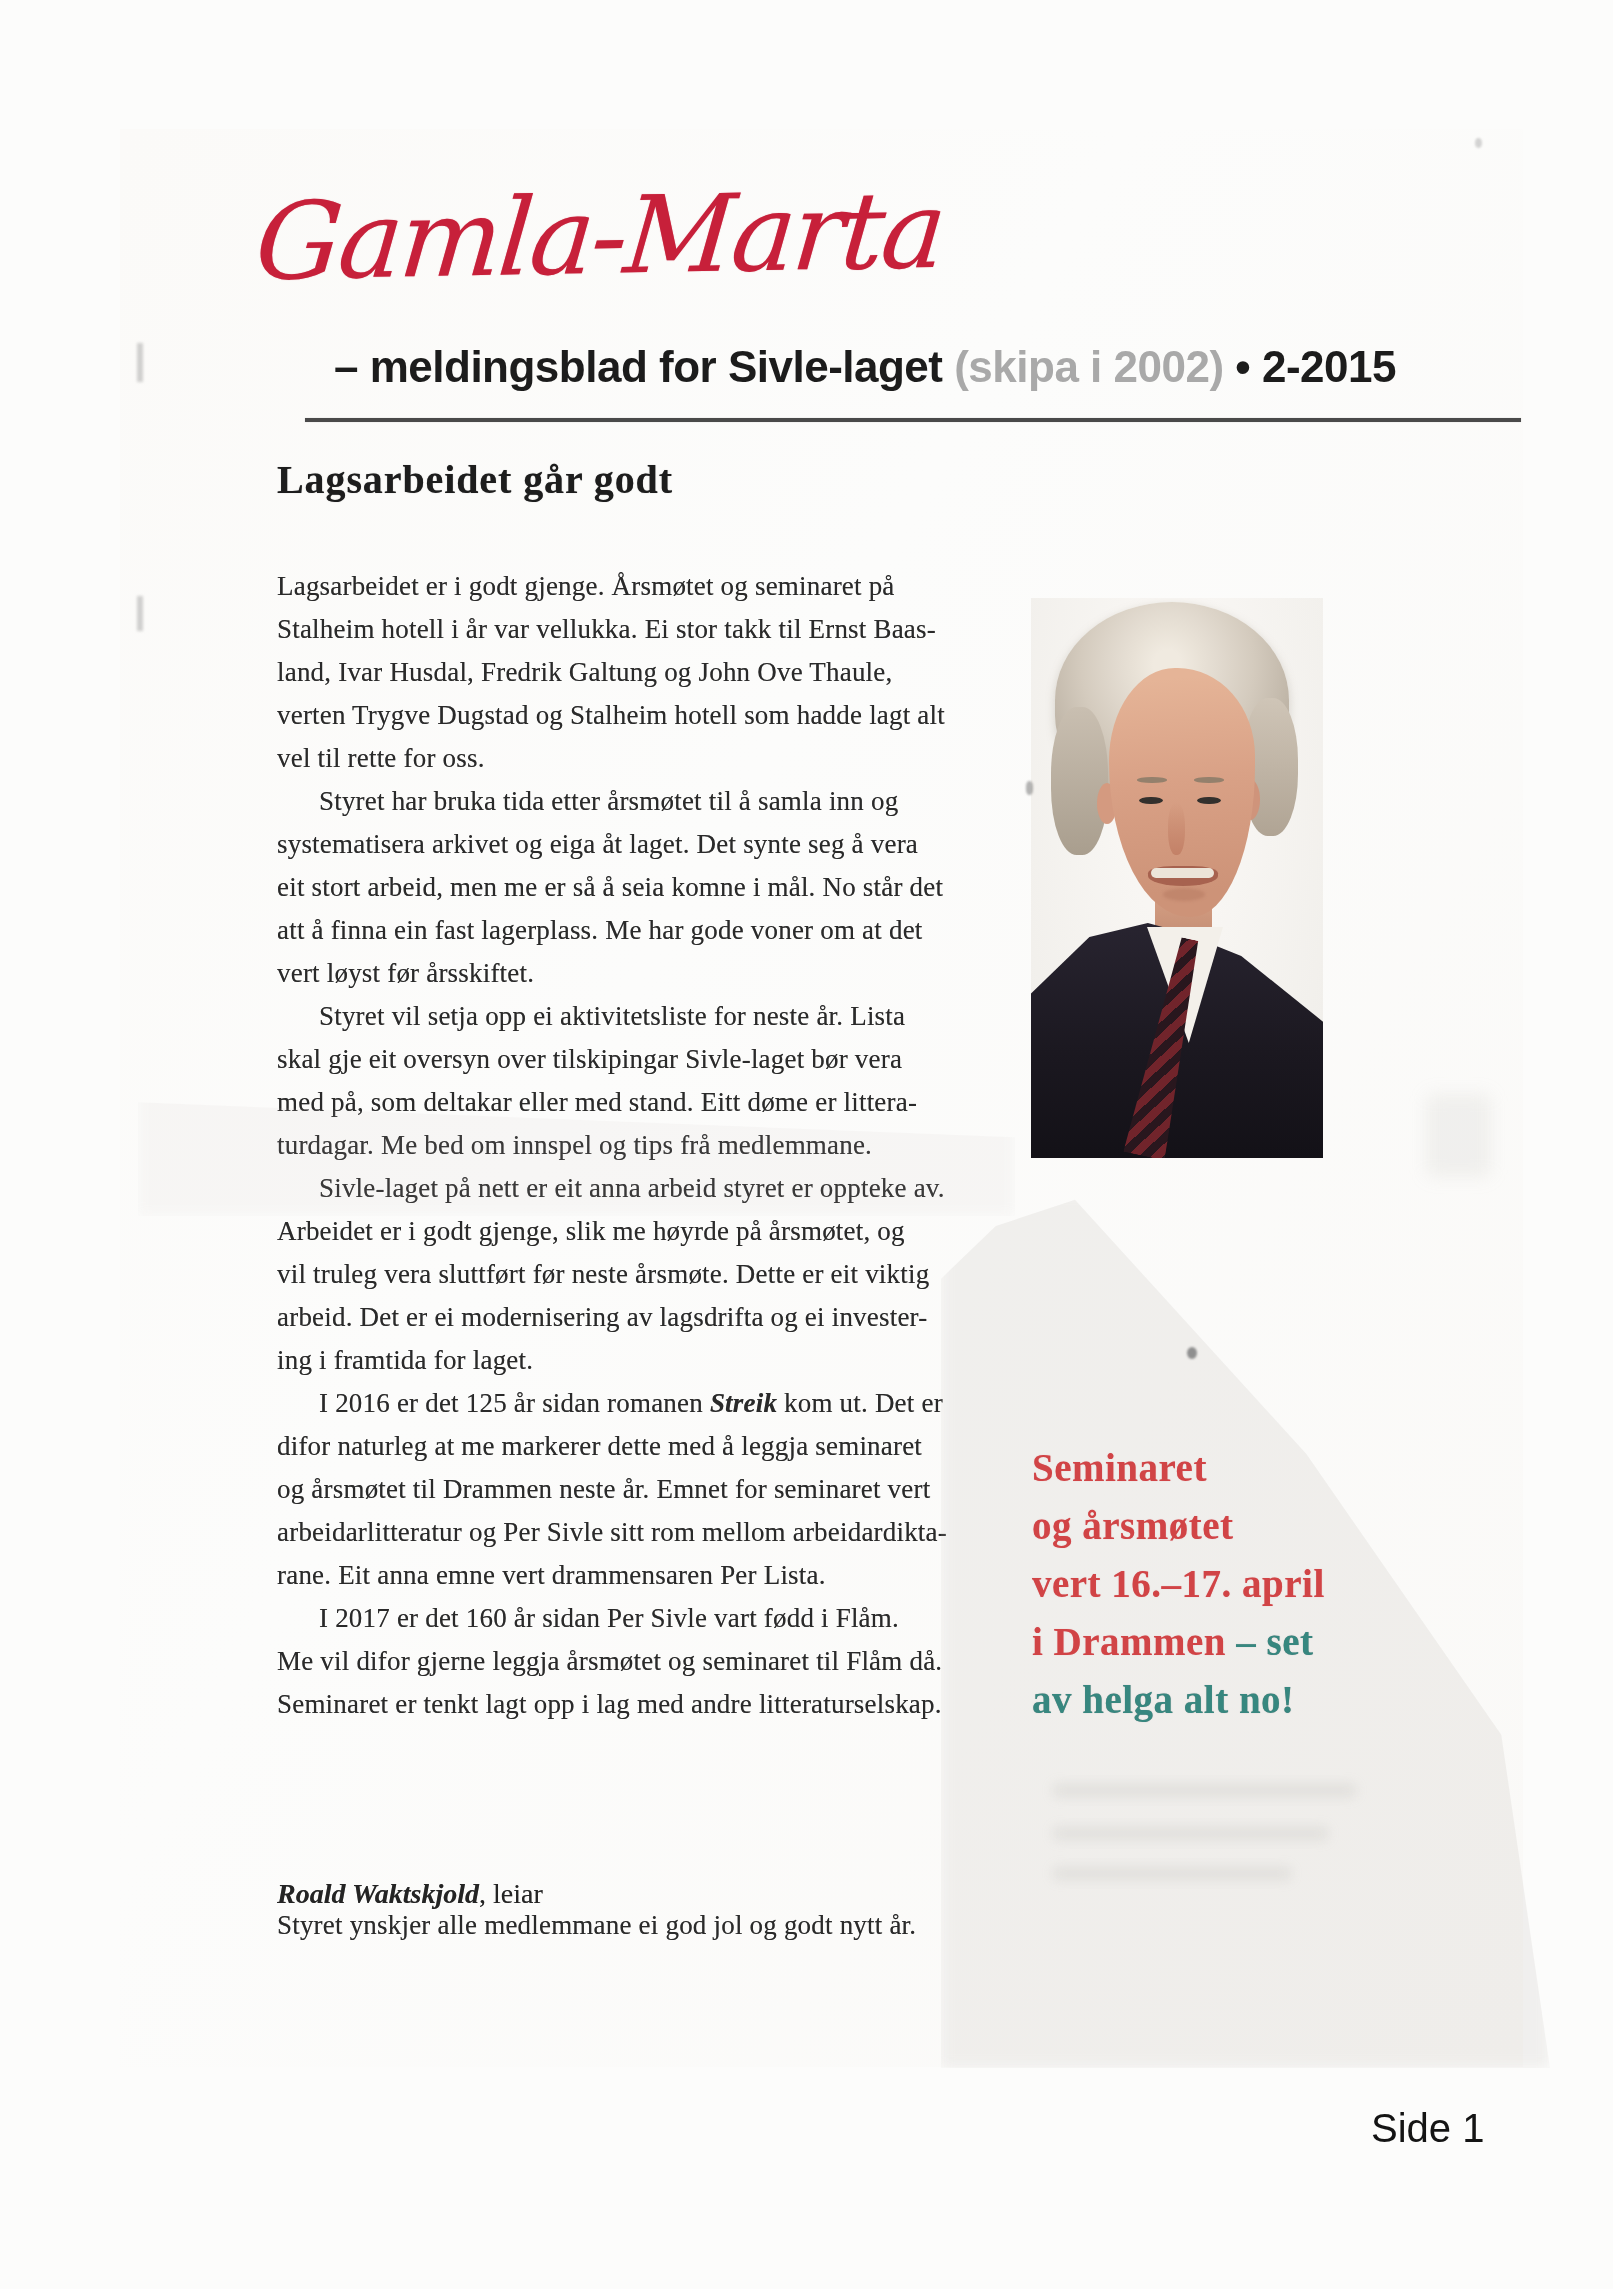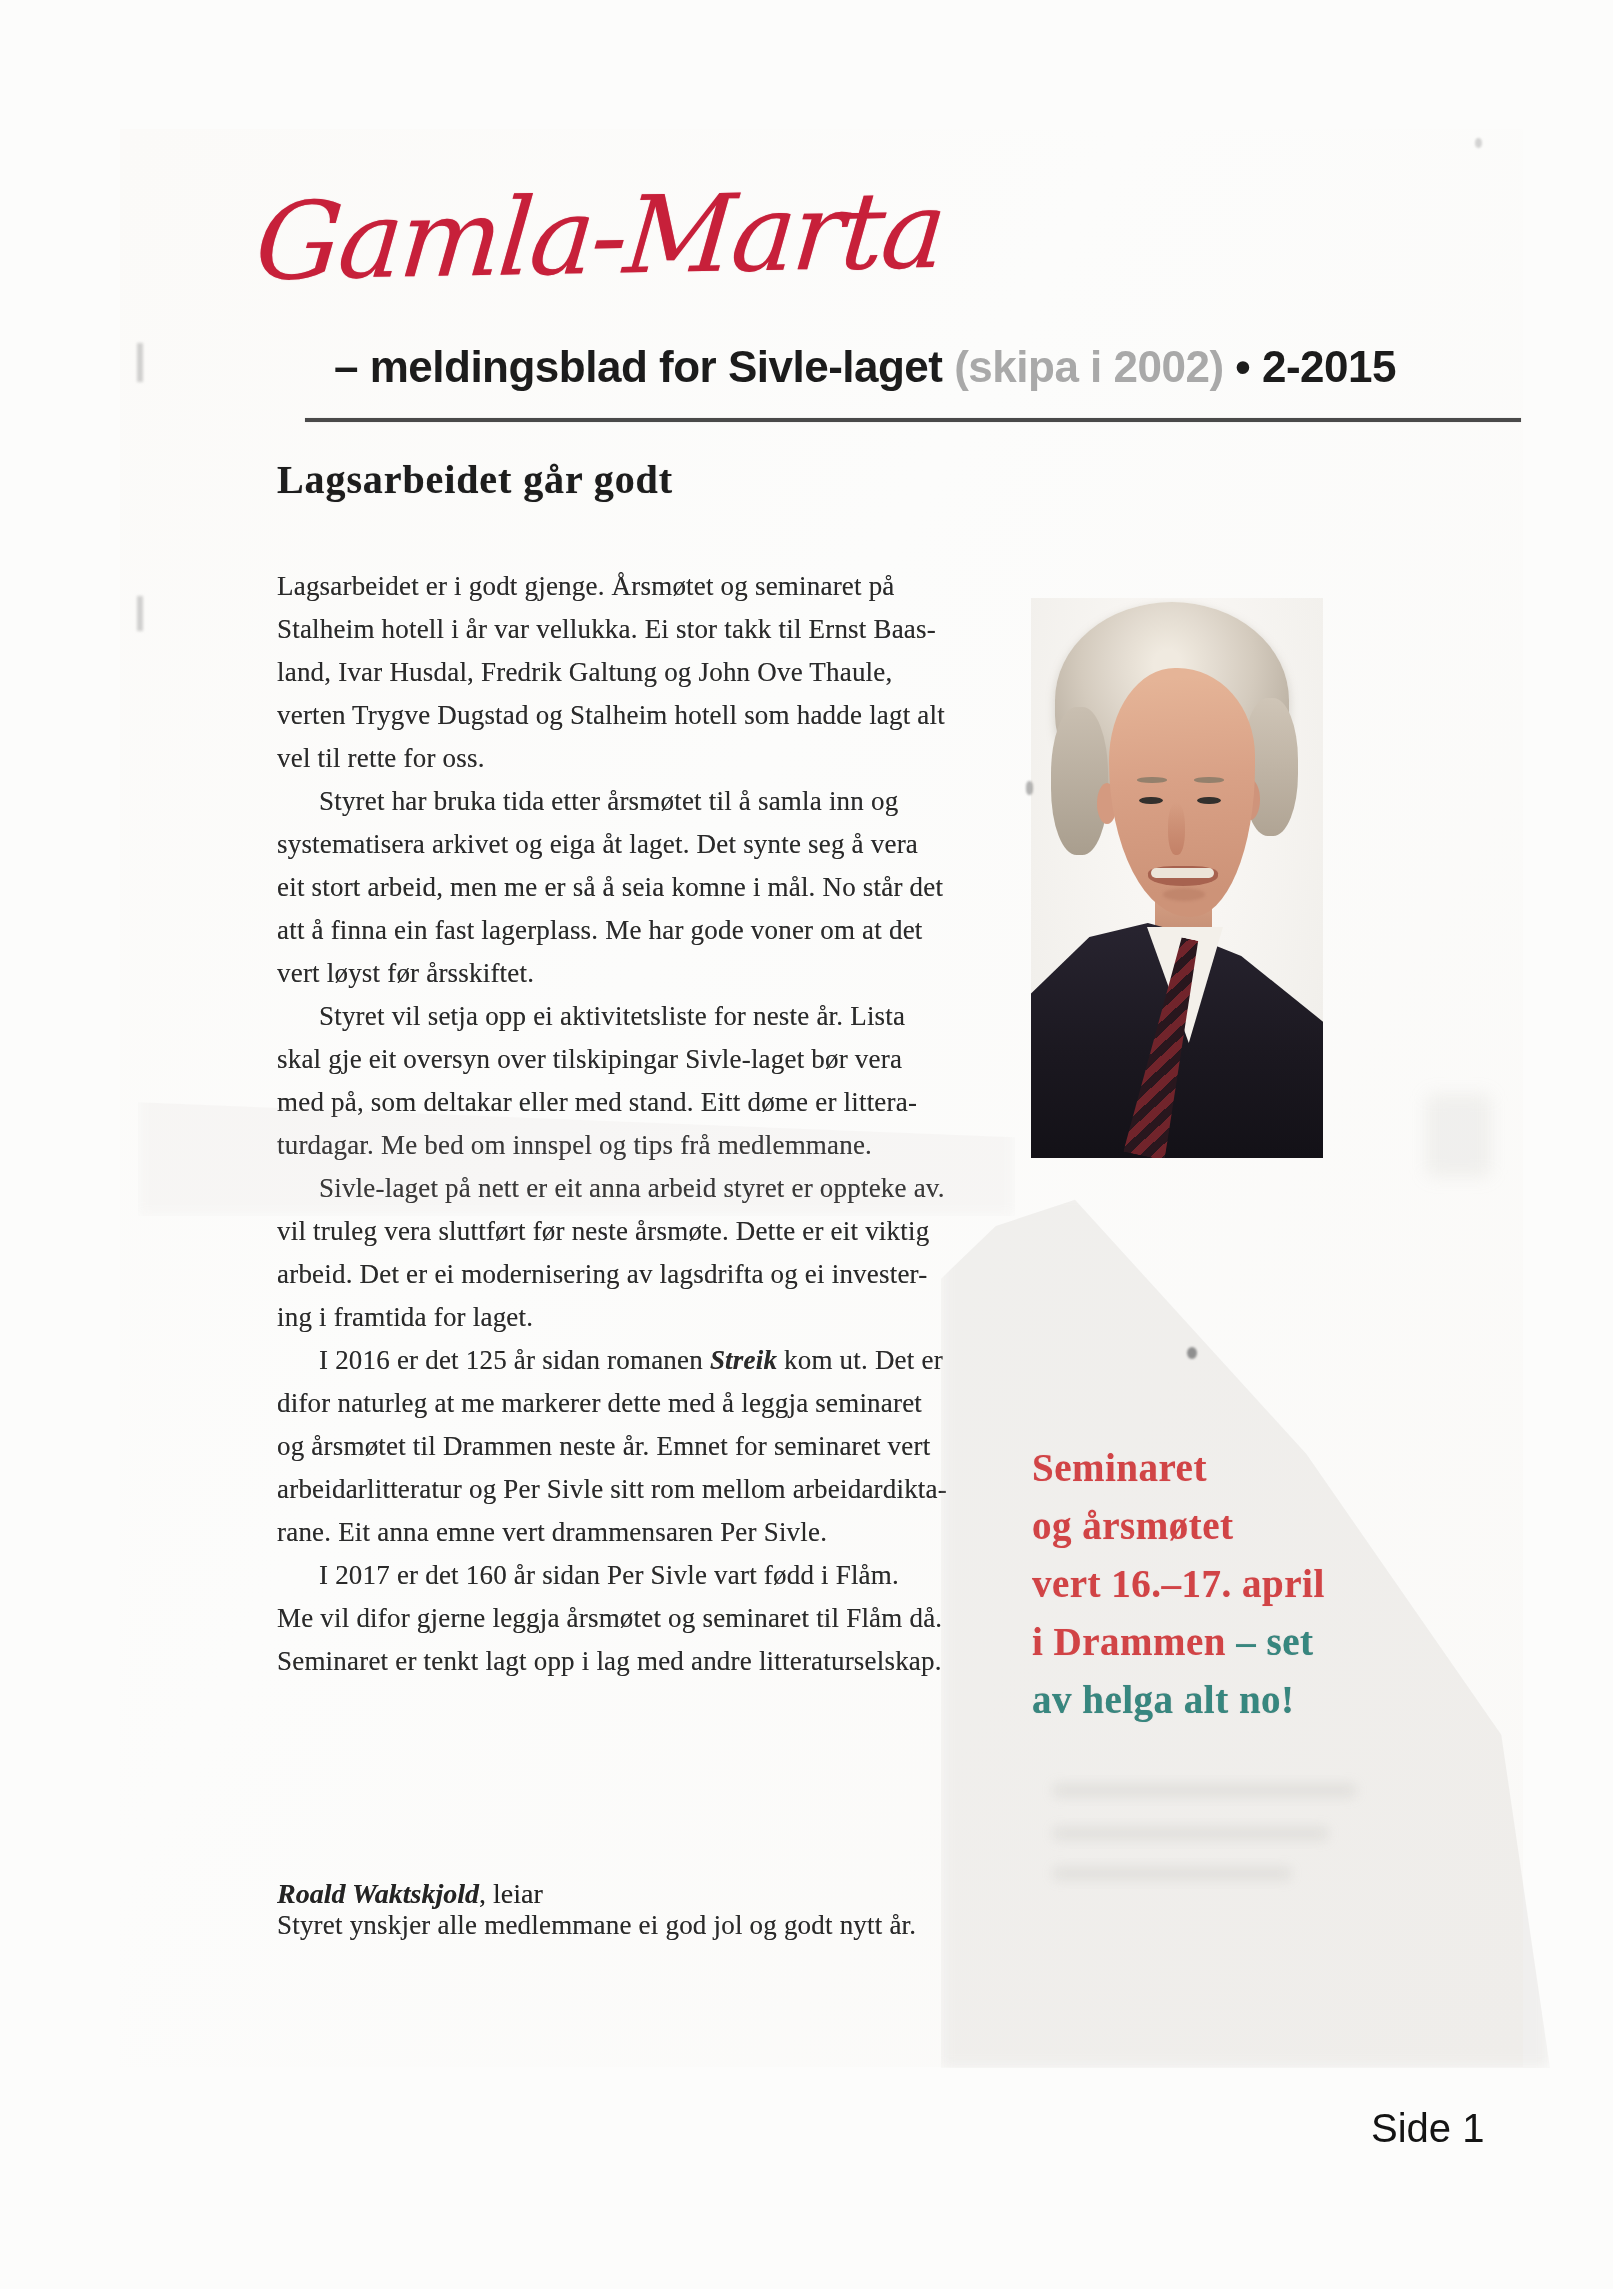--- a/index.html
+++ b/index.html
@@ -179,28 +179,29 @@
       <div class="bline indent">Styret har bruka tida etter årsmøtet til å samla inn og</div>
       <div class="bline">systematisera arkivet og eiga åt laget. Det synte seg å vera</div>
       <div class="bline">eit stort arbeid, men me er så å seia komne i mål. No står det</div>
       <div class="bline">att å finna ein fast lagerplass. Me har gode voner om at det</div>
       <div class="bline">vert løyst før årsskiftet.</div>
       <div class="bline indent">Styret vil setja opp ei aktivitetsliste for neste år. Lista</div>
       <div class="bline">skal gje eit oversyn over tilskipingar Sivle-laget bør vera</div>
       <div class="bline">med på, som deltakar eller med stand. Eitt døme er littera-</div>
       <div class="bline">turdagar. Me bed om innspel og tips frå medlemmane.</div>
       <div class="bline indent">Sivle-laget på nett er eit anna arbeid styret er oppteke av.</div>
+      <div class="bline">Arbeidet er i godt gjenge, slik me høyrde på årsmøtet, og</div>
       <div class="bline">vil truleg vera sluttført før neste årsmøte. Dette er eit viktig</div>
       <div class="bline">arbeid. Det er ei modernisering av lagsdrifta og ei invester-</div>
       <div class="bline">ing i framtida for laget.</div>
       <div class="bline indent"><span>I 2016 er det 125 år sidan romanen </span><span style="font-weight: bold; font-style: italic;">Streik</span><span> kom ut. Det er</span></div>
       <div class="bline">difor naturleg at me markerer dette med å leggja seminaret</div>
       <div class="bline">og årsmøtet til Drammen neste år. Emnet for seminaret vert</div>
       <div class="bline">arbeidarlitteratur og Per Sivle sitt rom mellom arbeidardikta-</div>
-      <div class="bline">rane. Eit anna emne vert drammensaren Per Sivle.</div>
+      <div class="bline">rane. Eit anna emne vert drammensaren Per Lista.</div>
       <div class="bline indent">I 2017 er det 160 år sidan Per Sivle vart fødd i Flåm.</div>
       <div class="bline">Me vil difor gjerne leggja årsmøtet og seminaret til Flåm då.</div>
       <div class="bline">Seminaret er tenkt lagt opp i lag med andre litteraturselskap.</div>
     </div>
   <div class="closing-line">Styret ynskjer alle medlemmane ei god jol og godt nytt år.</div>
   <div class="signature"><span class="sig-name">Roald Waktskjold</span><span>, leiar</span></div>
 
   <div class="portrait">
     <div class="p-hair"></div>
     <div class="p-hair-left"></div>

